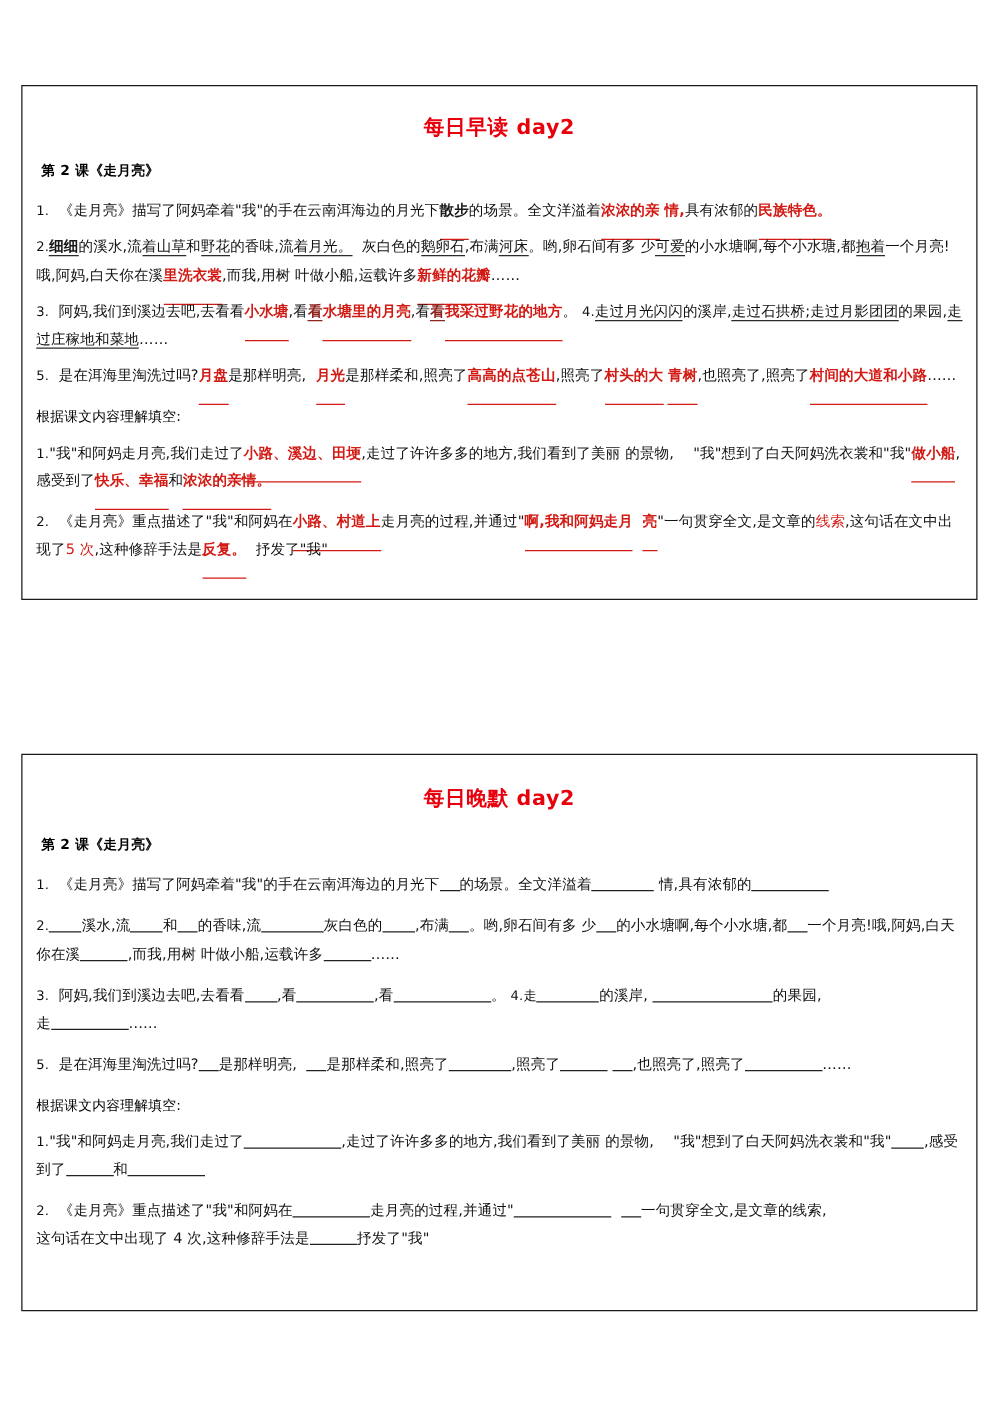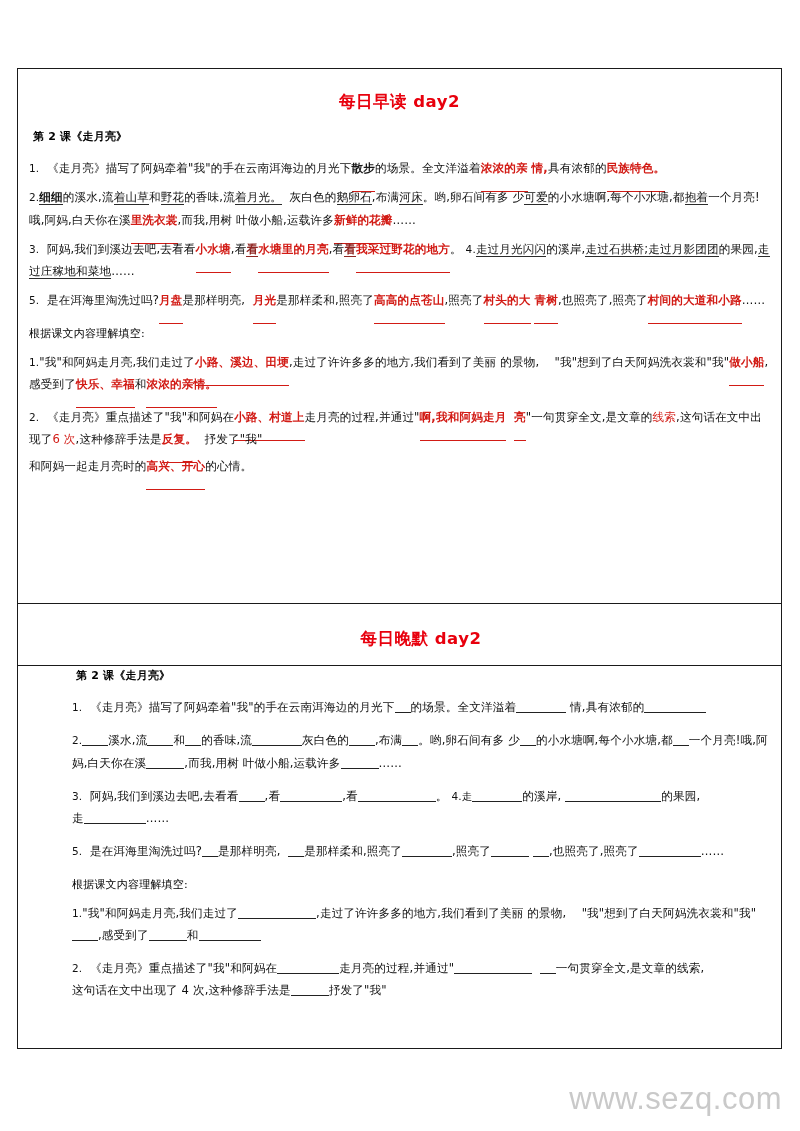--- a/index.html
+++ b/index.html
@@ -23,22 +23,22 @@
   }
 
   .panel {
     position: absolute;
     left: 17px;
     width: 765px;
     border: 1.5px solid #1a1a1a;
     box-sizing: border-box;
     background: transparent;
   }
-  #panel-morning { top: 68px; height: 598px; }
-  #panel-evening { top: 603px; height: 446px; padding-left: 43px; }
+  #panel-morning { top: 68px; height: 412px; }
+  #panel-evening { top: 603px; height: 446px; }
 
   .panel-inner {
     padding: 16px 11px 10px 11px;
   }
 
   .section-title {
     text-align: center;
     color: #e8000d;
     font-weight: bold;
     font-size: 16.5px;
@@ -146,26 +146,23 @@
       </p>
 
       <div class="sub-head">根据课文内容理解填空:</div>
 
       <p class="q gap">
         <span class="num-sm">1.</span><span>"我"和阿妈走月亮,我们走过了</span><span class="red-b u-red">小路、溪边、田埂</span><span>,走过了许许多多的地方,我们看到了美丽 的景物,</span>&nbsp;&nbsp;&nbsp;&nbsp;<span>"我"想到了白天阿妈洗衣裳和"我"</span><span class="red-b u-red">做小船</span><span>,感受到了</span><span class="red-b u-red">快乐、幸福</span><span>和</span><span class="red-b u-red">浓浓的亲情。</span>&nbsp;&nbsp;
       </p>
 
       <p class="q tight">
         <span class="num-sm">2.</span>&nbsp;
-        <span>《走月亮》重点描述了"我"和阿妈在</span><span class="red-b u-red">小路、村道上</span><span>走月亮的过程,并通过"</span><span class="red-b u-red">啊,我和阿妈走月</span>&nbsp;&nbsp;<span class="red-b u-red">亮</span><span>"一句贯穿全文,是文章的</span><span class="red">线索</span><span>,这句话在文中出现了</span><span class="red">6 次</span><span>,这种修辞手法是</span><span class="red-b u-red">反复。</span>&nbsp;&nbsp;<span>抒发了"我"</span>
-      </p>
-
-      <p class="q">
-        <span>和阿妈一起走月亮时的</span><span class="red-b u-red">高兴、开心</span><span>的心情。</span>
-      </p>
+        <span>《走月亮》重点描述了"我"和阿妈在</span><span class="red-b u-red">小路、村道上</span><span>走月亮的过程,并通过"</span><span class="red-b u-red">啊,我和阿妈走月</span>&nbsp;&nbsp;<span class="red-b u-red">亮</span><span>"一句贯穿全文,是文章的</span><span class="red">线索</span><span>,这句话在文中出现了</span><span class="red">5 次</span><span>,这种修辞手法是</span><span class="red-b u-red">反复。</span>&nbsp;&nbsp;<span>抒发了"我"</span>
+      </p>
+
 
     </div>
   </div>
 
   <div class="panel" id="panel-evening">
     <div class="panel-inner">
 
       <div class="section-title">每日晚默 day2</div>
 
       <div class="lesson-head">第 2 课《走月亮》</div>
@@ -199,15 +196,14 @@
       <p class="q tight">
         <span class="num-sm">2.</span>&nbsp;
         <span>《走月亮》重点描述了"我"和阿妈在</span><span class="bl w5"></span><span>走月亮的过程,并通过"</span><span class="bl w6"></span>&nbsp;&nbsp;<span class="bl w1"></span><span>一句贯穿全文,是文章的线索,</span><br>
         <span>这句话在文中出现了 4 次,这种修辞手法是</span><span class="bl w3"></span><span>抒发了"我"</span>
       </p>
 
 
     </div>
   </div>
 
-  <div class="watermark">www.sezq.com</div>
 
 </div>
 
 </body></html>

